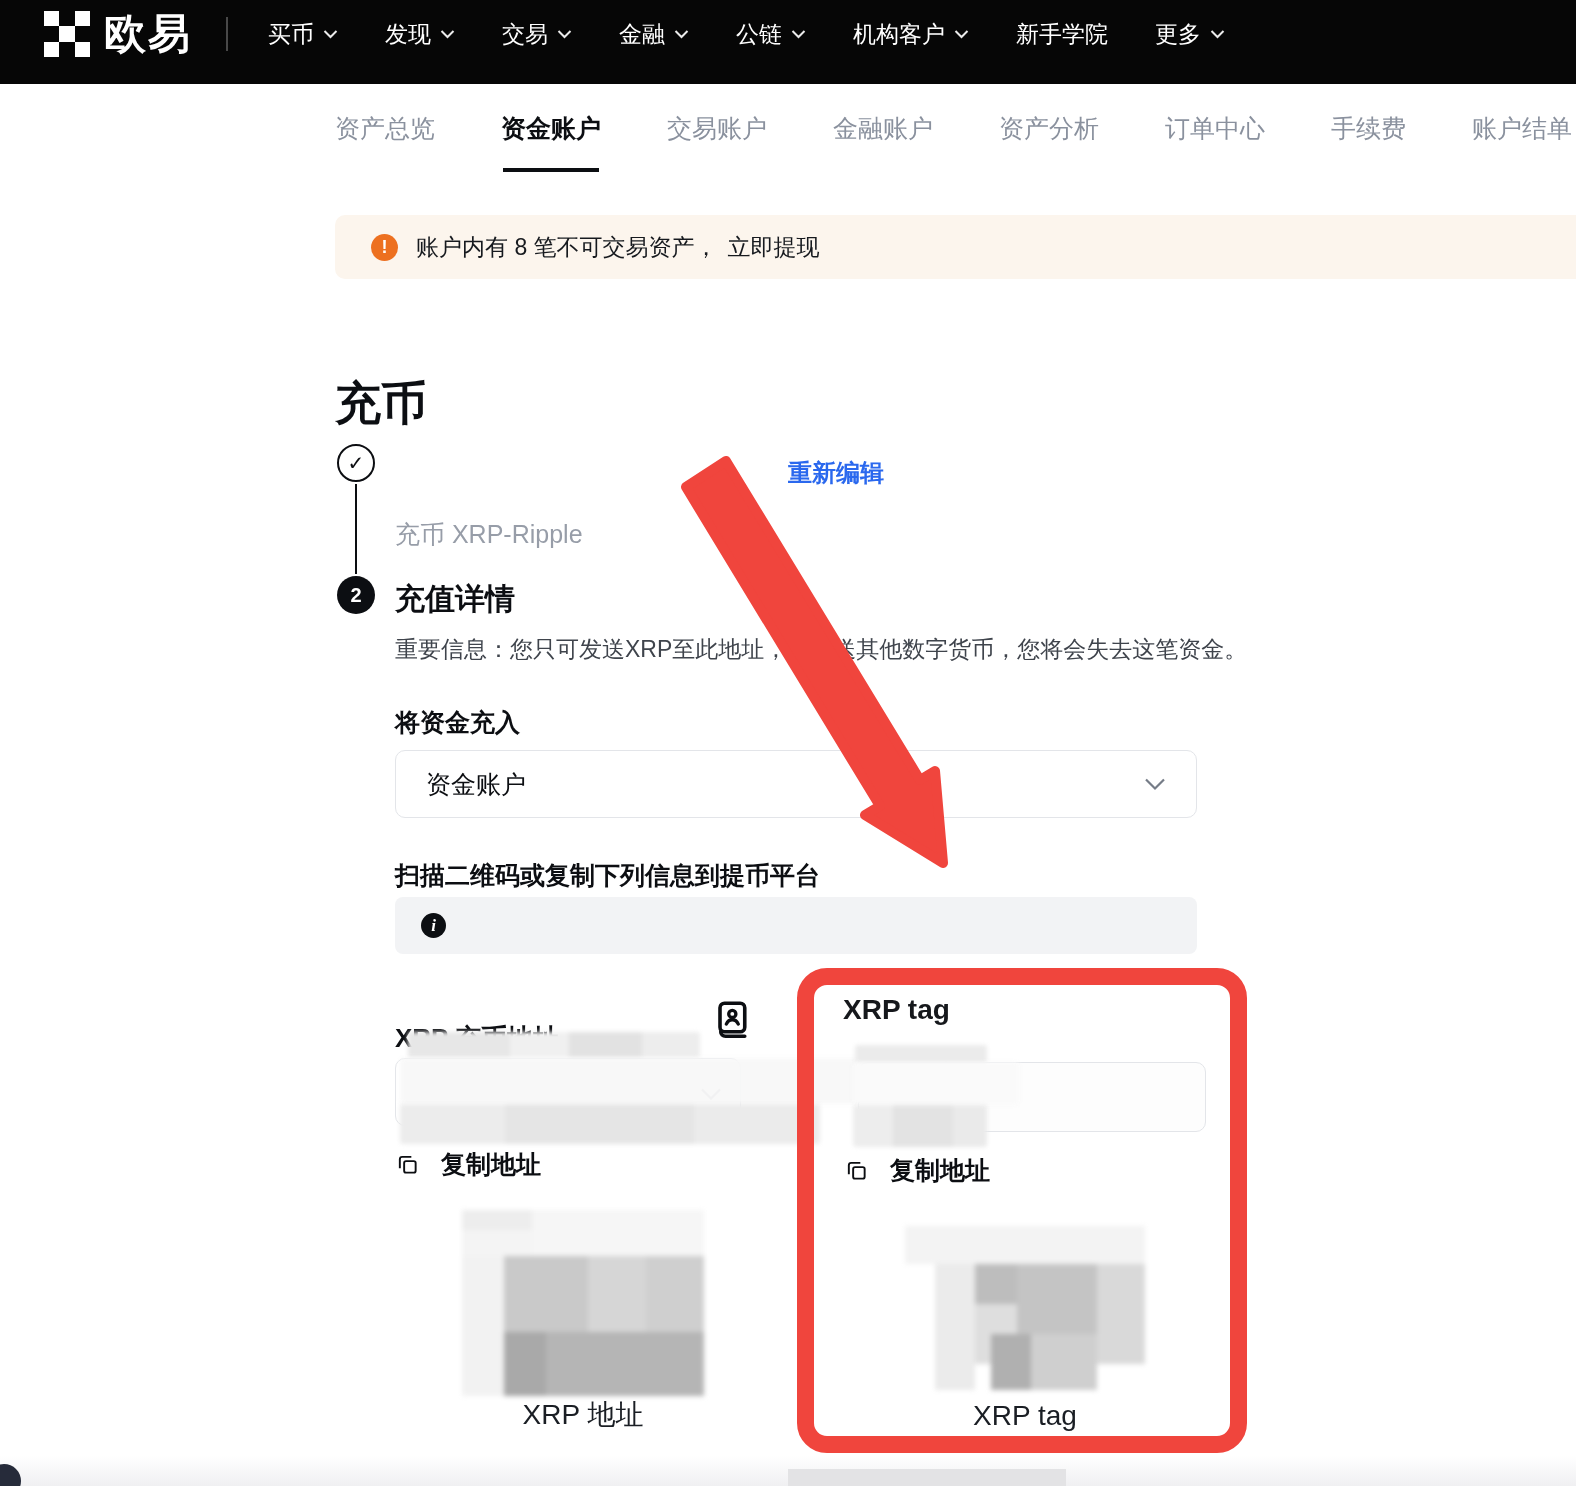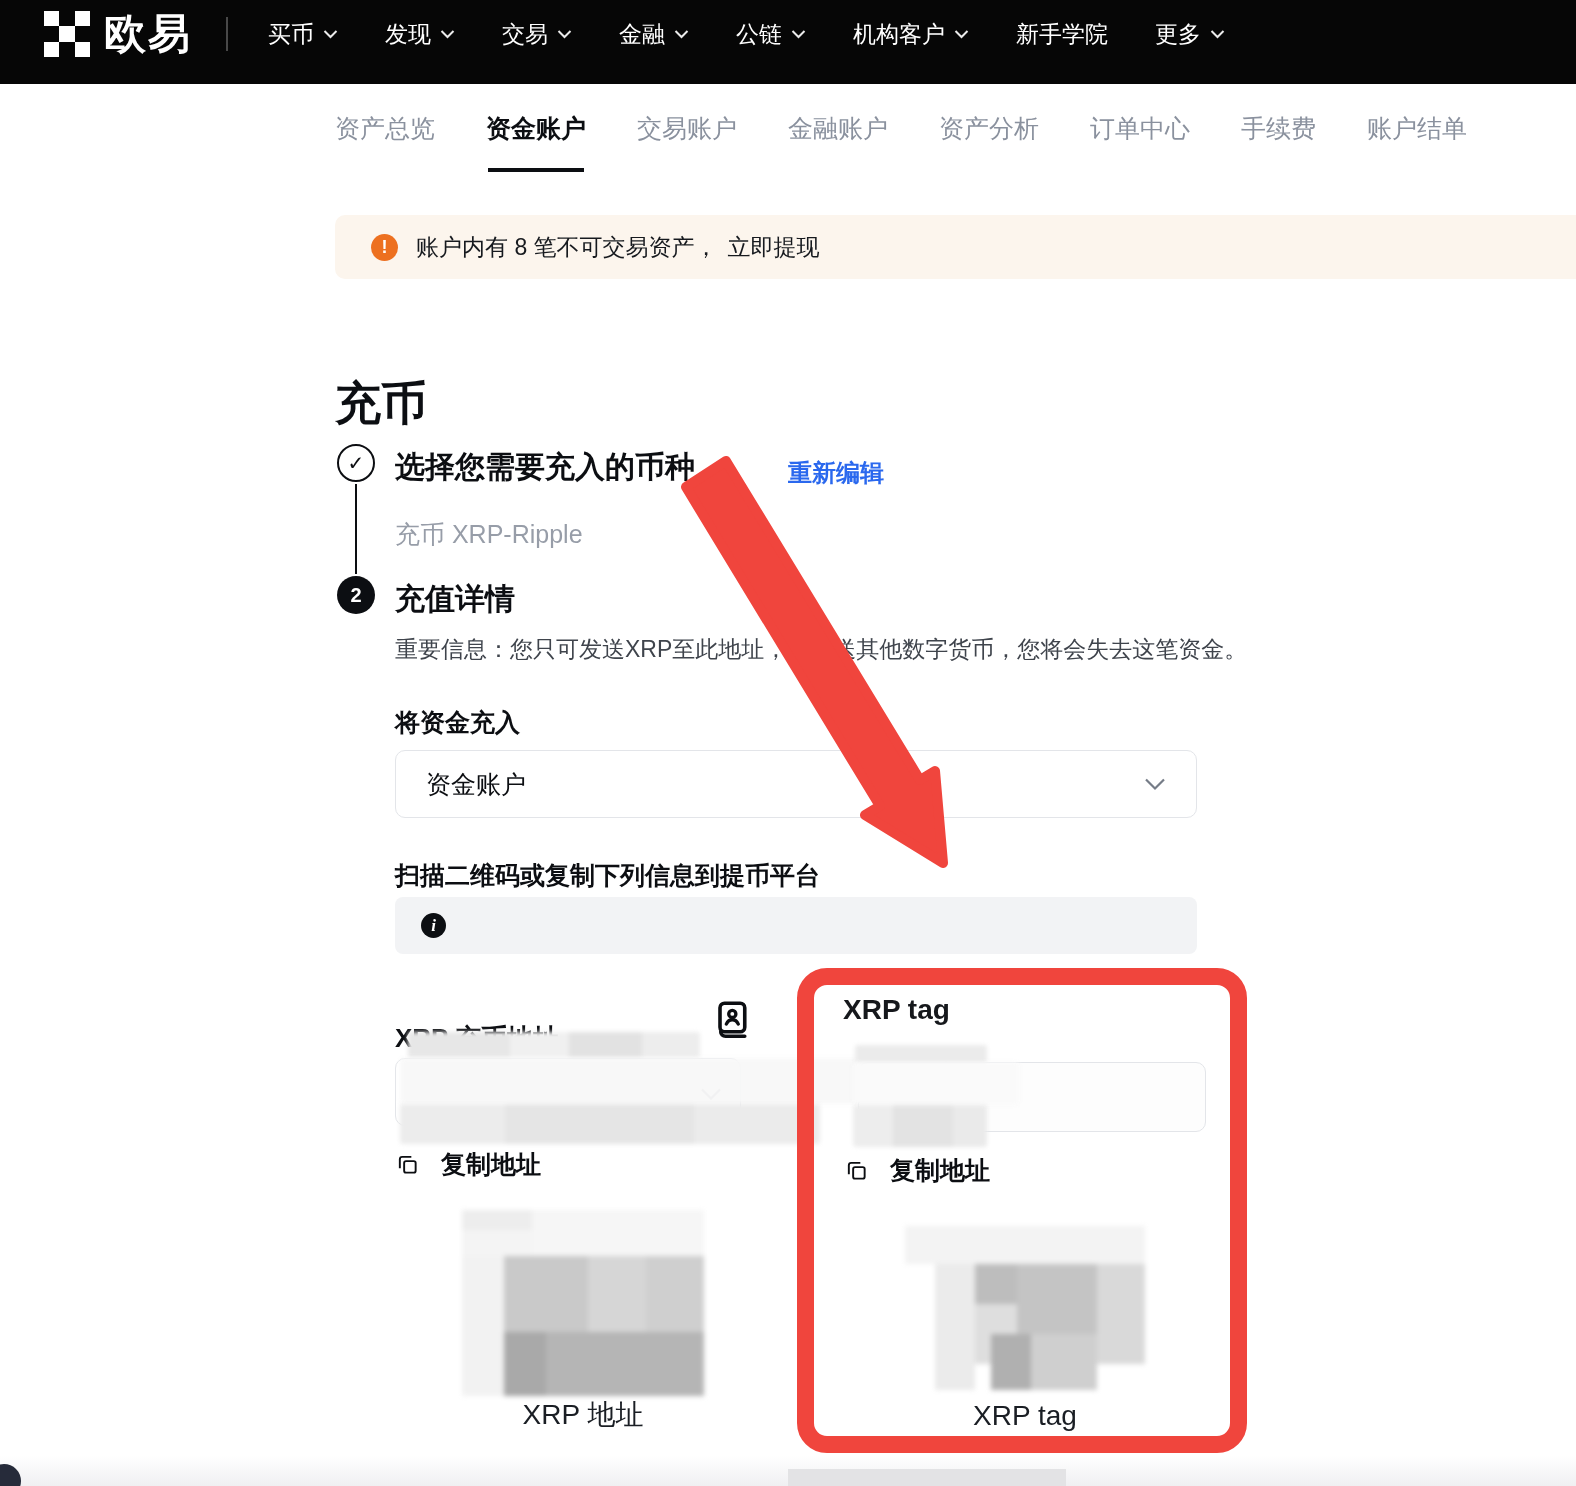--- a/index.html
+++ b/index.html
@@ -19,21 +19,21 @@
           border:1px solid #3a3a3a;border-radius:10px;overflow:hidden;}
   .toggle .seg{height:54px;display:flex;align-items:center;padding:0 27px;font-size:23px;color:#fff;cursor:pointer;}
   .toggle .seg.active{background:#fff;color:#0c0e12;font-weight:700;border-radius:9px;}
   .nav-divider{width:2px;height:34px;background:#484848;margin:0 26px 0 34px;}
   .menu{display:flex;align-items:center;gap:47px;margin-left:14px;}
   .menu-item{display:flex;align-items:center;gap:9px;color:#fff;font-size:23px;font-weight:500;cursor:pointer;white-space:nowrap;}
   .chev-w{width:15px;height:10px;stroke:#fff;stroke-width:2;fill:none;opacity:.92;}
 
   
   .tabsbar{position:absolute;left:0;top:84px;width:1576px;height:88px;background:#fff;
-           display:flex;align-items:stretch;padding-left:335px;gap:51px;}
+           display:flex;align-items:stretch;padding-left:335px;gap:66px;}
   .tab{display:flex;align-items:center;font-size:25px;color:#8a919e;position:relative;cursor:pointer;white-space:nowrap;}
   .tab.active{color:#0c0e12;font-weight:700;}
   .tab.active::after{content:"";position:absolute;left:2px;right:2px;bottom:0;height:4px;background:#0c0e12;}
 
   
   .alert{position:absolute;left:335px;top:215px;width:1241px;height:64px;background:#fcf5ed;
          border-radius:10px 0 0 10px;display:flex;align-items:center;}
   .alert-icon{flex:0 0 27px;width:27px;height:27px;border-radius:50%;background:#ed7020;color:#fff;
               font-weight:700;font-size:18px;display:flex;align-items:center;justify-content:center;margin:0 18px 0 36px;}
   .alert-text{font-size:23px;color:#16191e;}
@@ -179,21 +179,20 @@
   <div class="alert">
     <span class="alert-icon">!</span>
     <span class="alert-text">账户内有 8 笔不可交易资产，</span>
     <span class="alert-action">立即提现</span>
   </div>
 
   <h1 class="page-title">充币</h1>
 
   <div class="step-circle step1-circle">✓</div>
   <div class="step-line"></div>
-  <div class="step1-title">选择您需要充入的币种</div>
   <div class="edit-link">重新编辑</div>
   <div class="step1-sub">充币 XRP-Ripple</div>
 
   <div class="step-circle step2-circle">2</div>
   <div class="step2-title">充值详情</div>
   <div class="notice">重要信息：您只可发送XRP至此地址，若发送其他数字货币，您将会失去这笔资金。</div>
 
   <div class="fund-label">将资金充入</div>
   <div class="select-box">
     <span class="select-value">资金账户</span>

